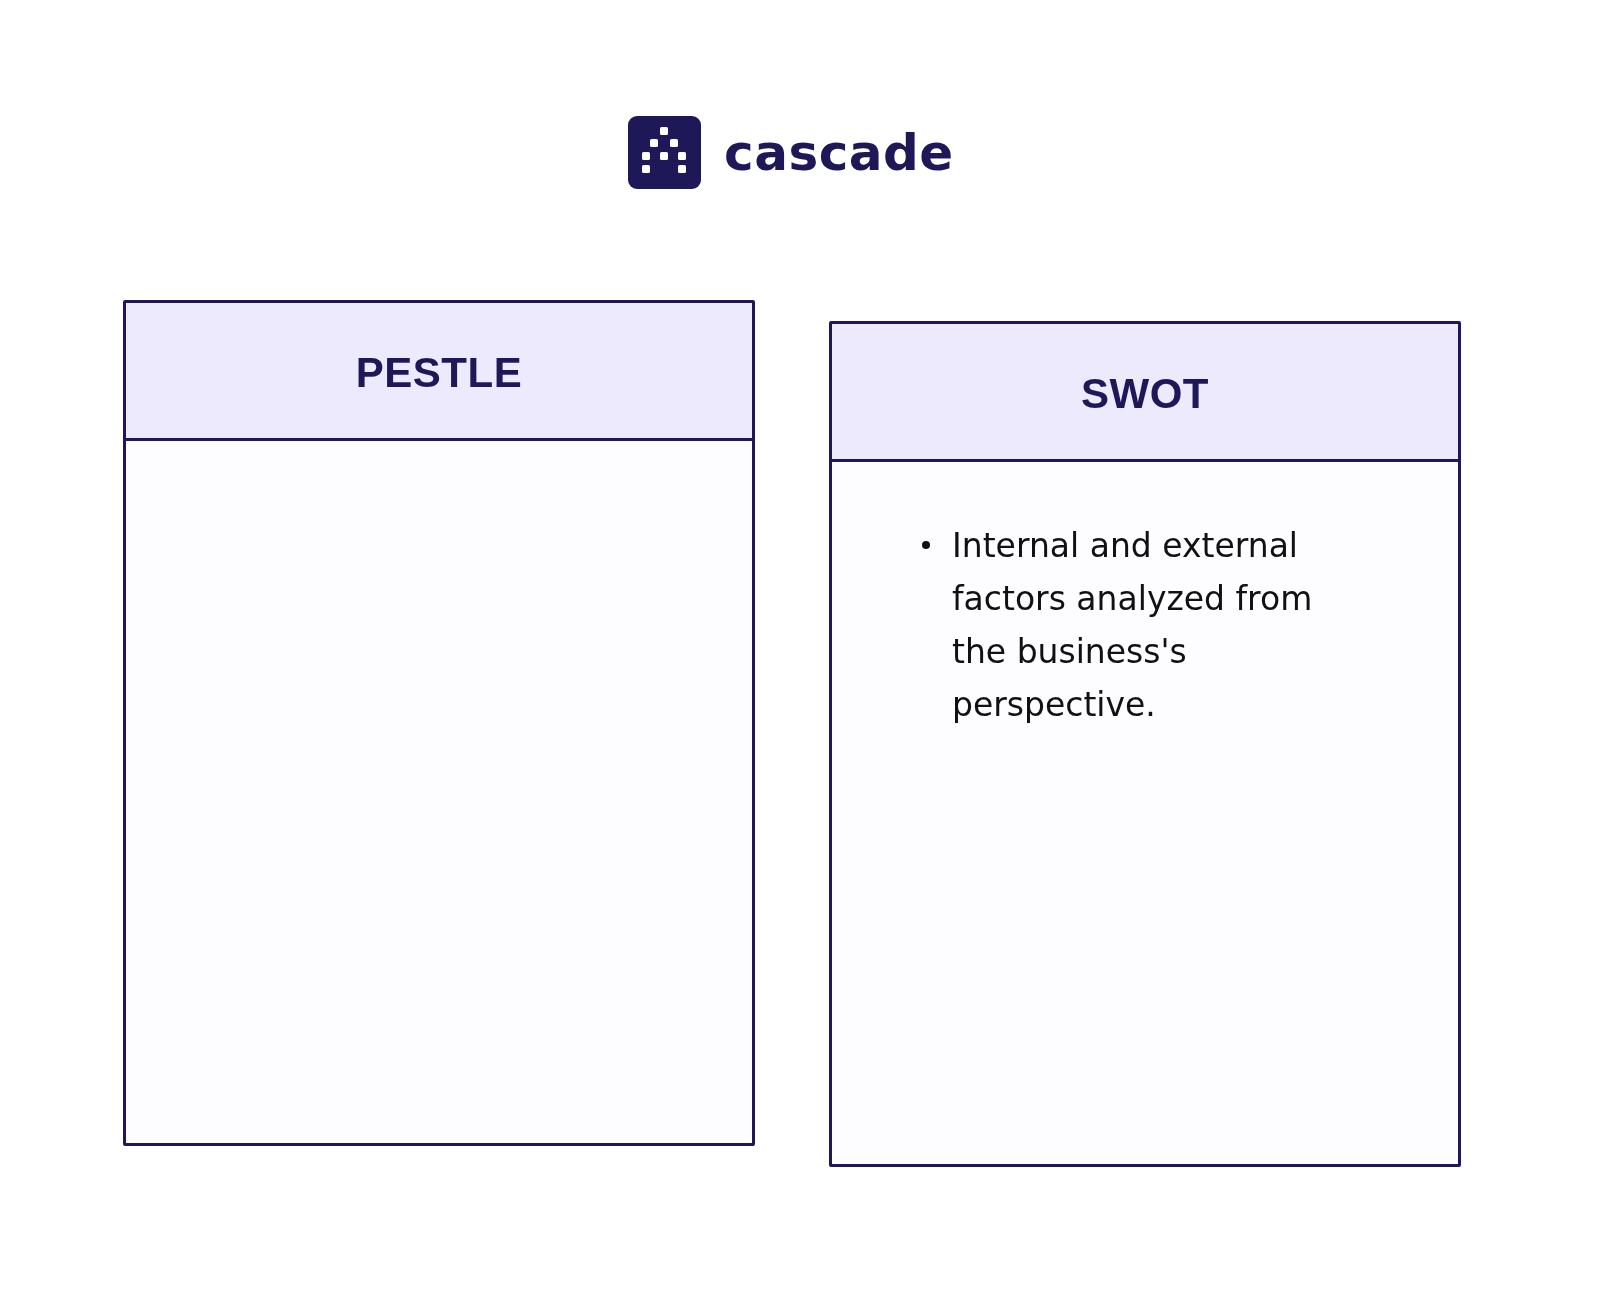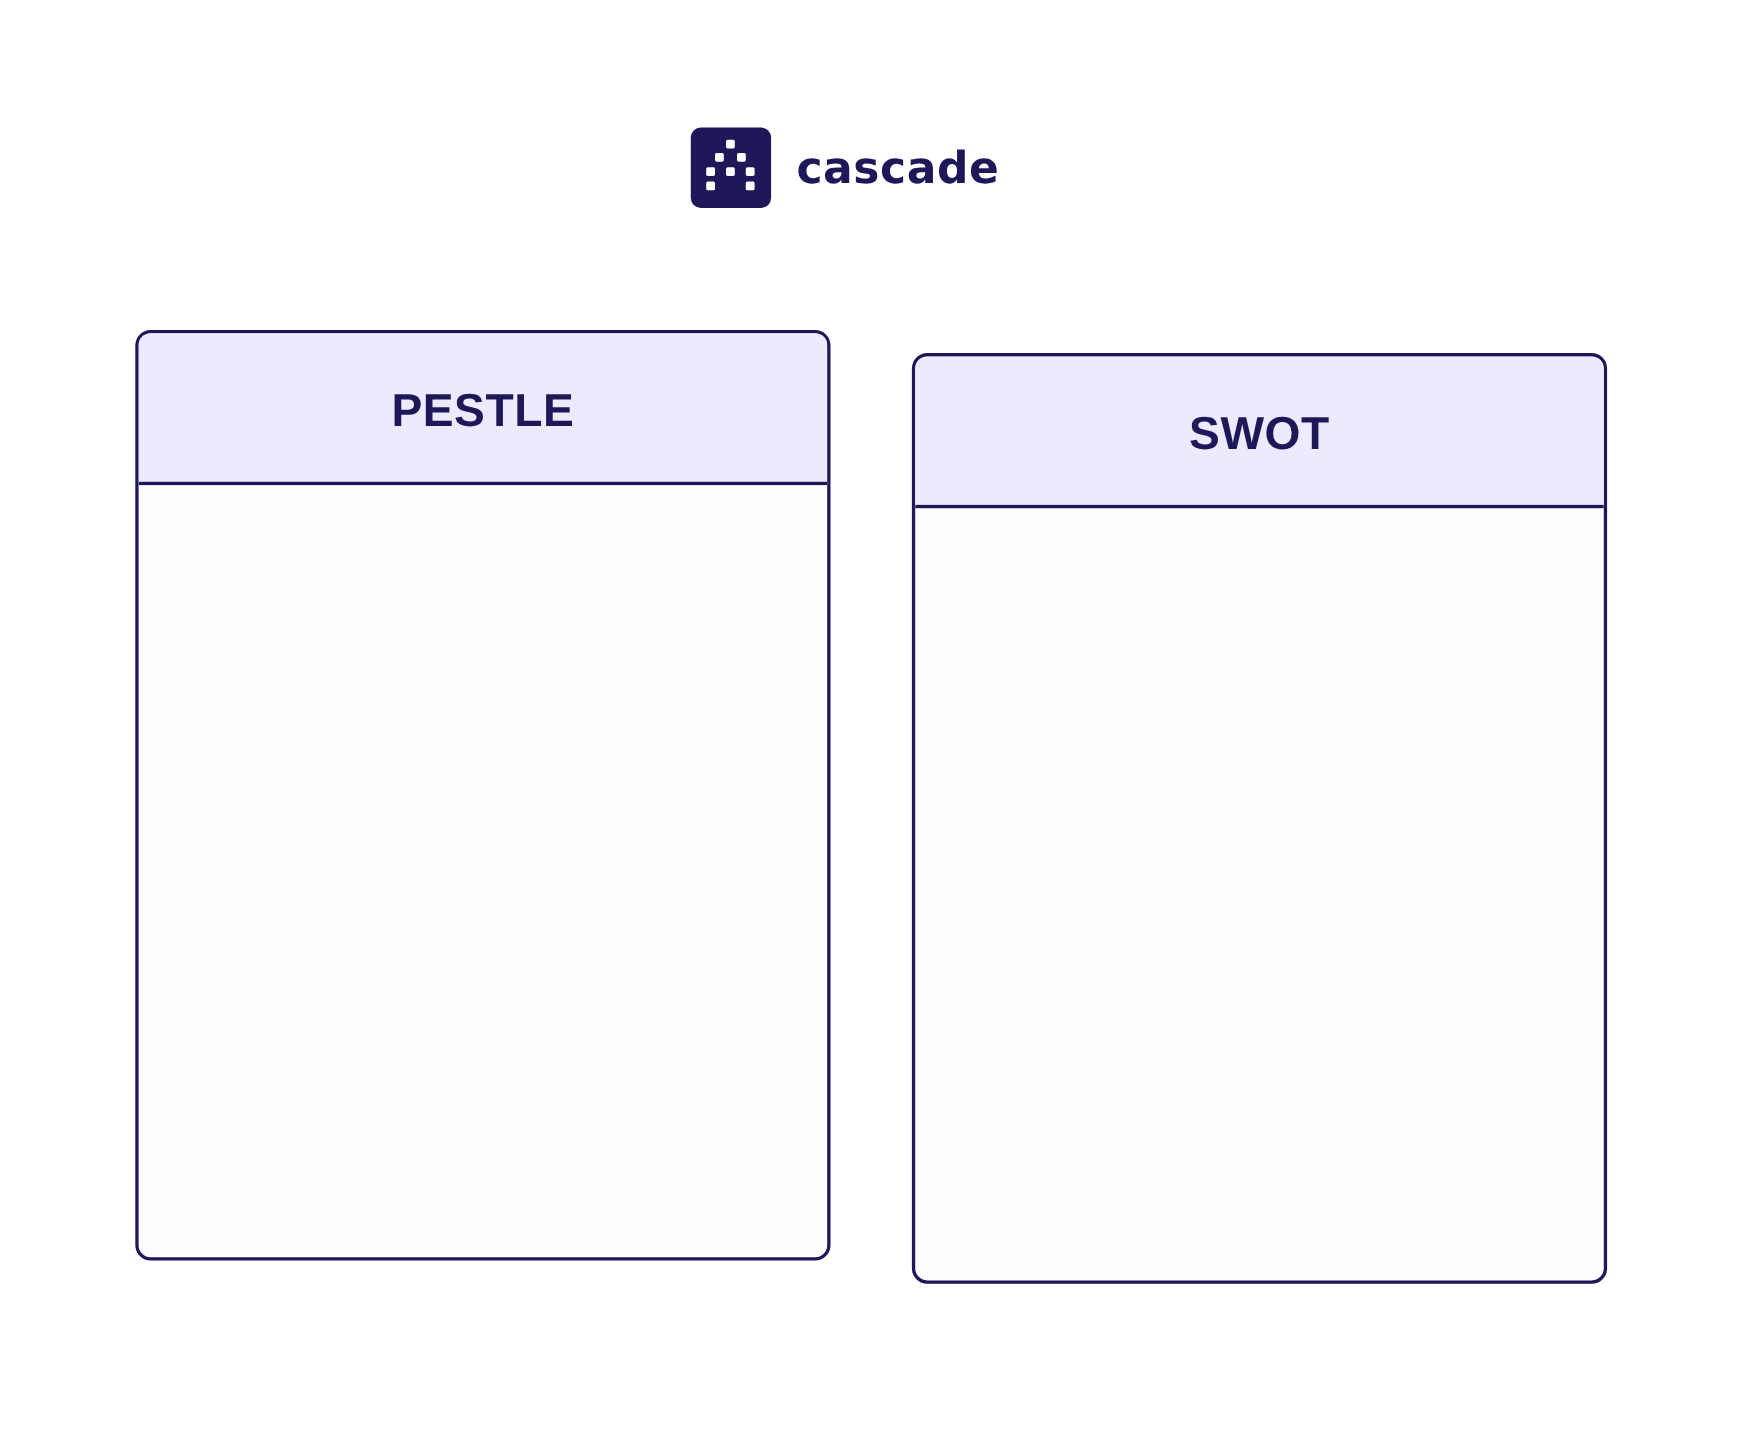--- a/index.html
+++ b/index.html
@@ -33,34 +33,34 @@
     position: absolute;
     width: 8px;
     height: 8px;
     background: #FFFFFF;
     border-radius: 1.5px;
   }
   .logo-word {
     margin-left: 23px;
     font-family: "DejaVu Sans", sans-serif;
     font-weight: bold;
-    font-size: 40px;
+    font-size: 50px;
     color: #1E1858;
     letter-spacing: 0.5px;
     line-height: 74px;
     margin-top: 2px;
   }
   .card {
     position: absolute;
     top: 300px;
     width: 632px;
     height: 846px;
     box-sizing: border-box;
     border: 3px solid #1E1858;
-    border-radius: 14px;
+    border-radius: 2px;
     background: #FDFCFF;
     overflow: hidden;
   }
   .card.left { left: 123px; }
   .card.right { left: 829px; margin-top: 21px; }
   .card-header {
     height: 138px;
     box-sizing: border-box;
     background: #ECEAFC;
     border-bottom: 3px solid #1E1858;
@@ -127,15 +127,19 @@
     <div class="card-title">PESTLE</div>
   </div>
 </div>
 
 <div class="card right">
   <div class="card-header">
     <div class="card-title">SWOT</div>
   </div>
   <div class="card-body">
     <ul class="bullets">
+      <li>
+        <span class="bullet-dot"></span>
+        <span>Internal and external factors analyzed from the business's perspective.</span>
+      </li>
     </ul>
   </div>
 </div>
 
 </body></html>

